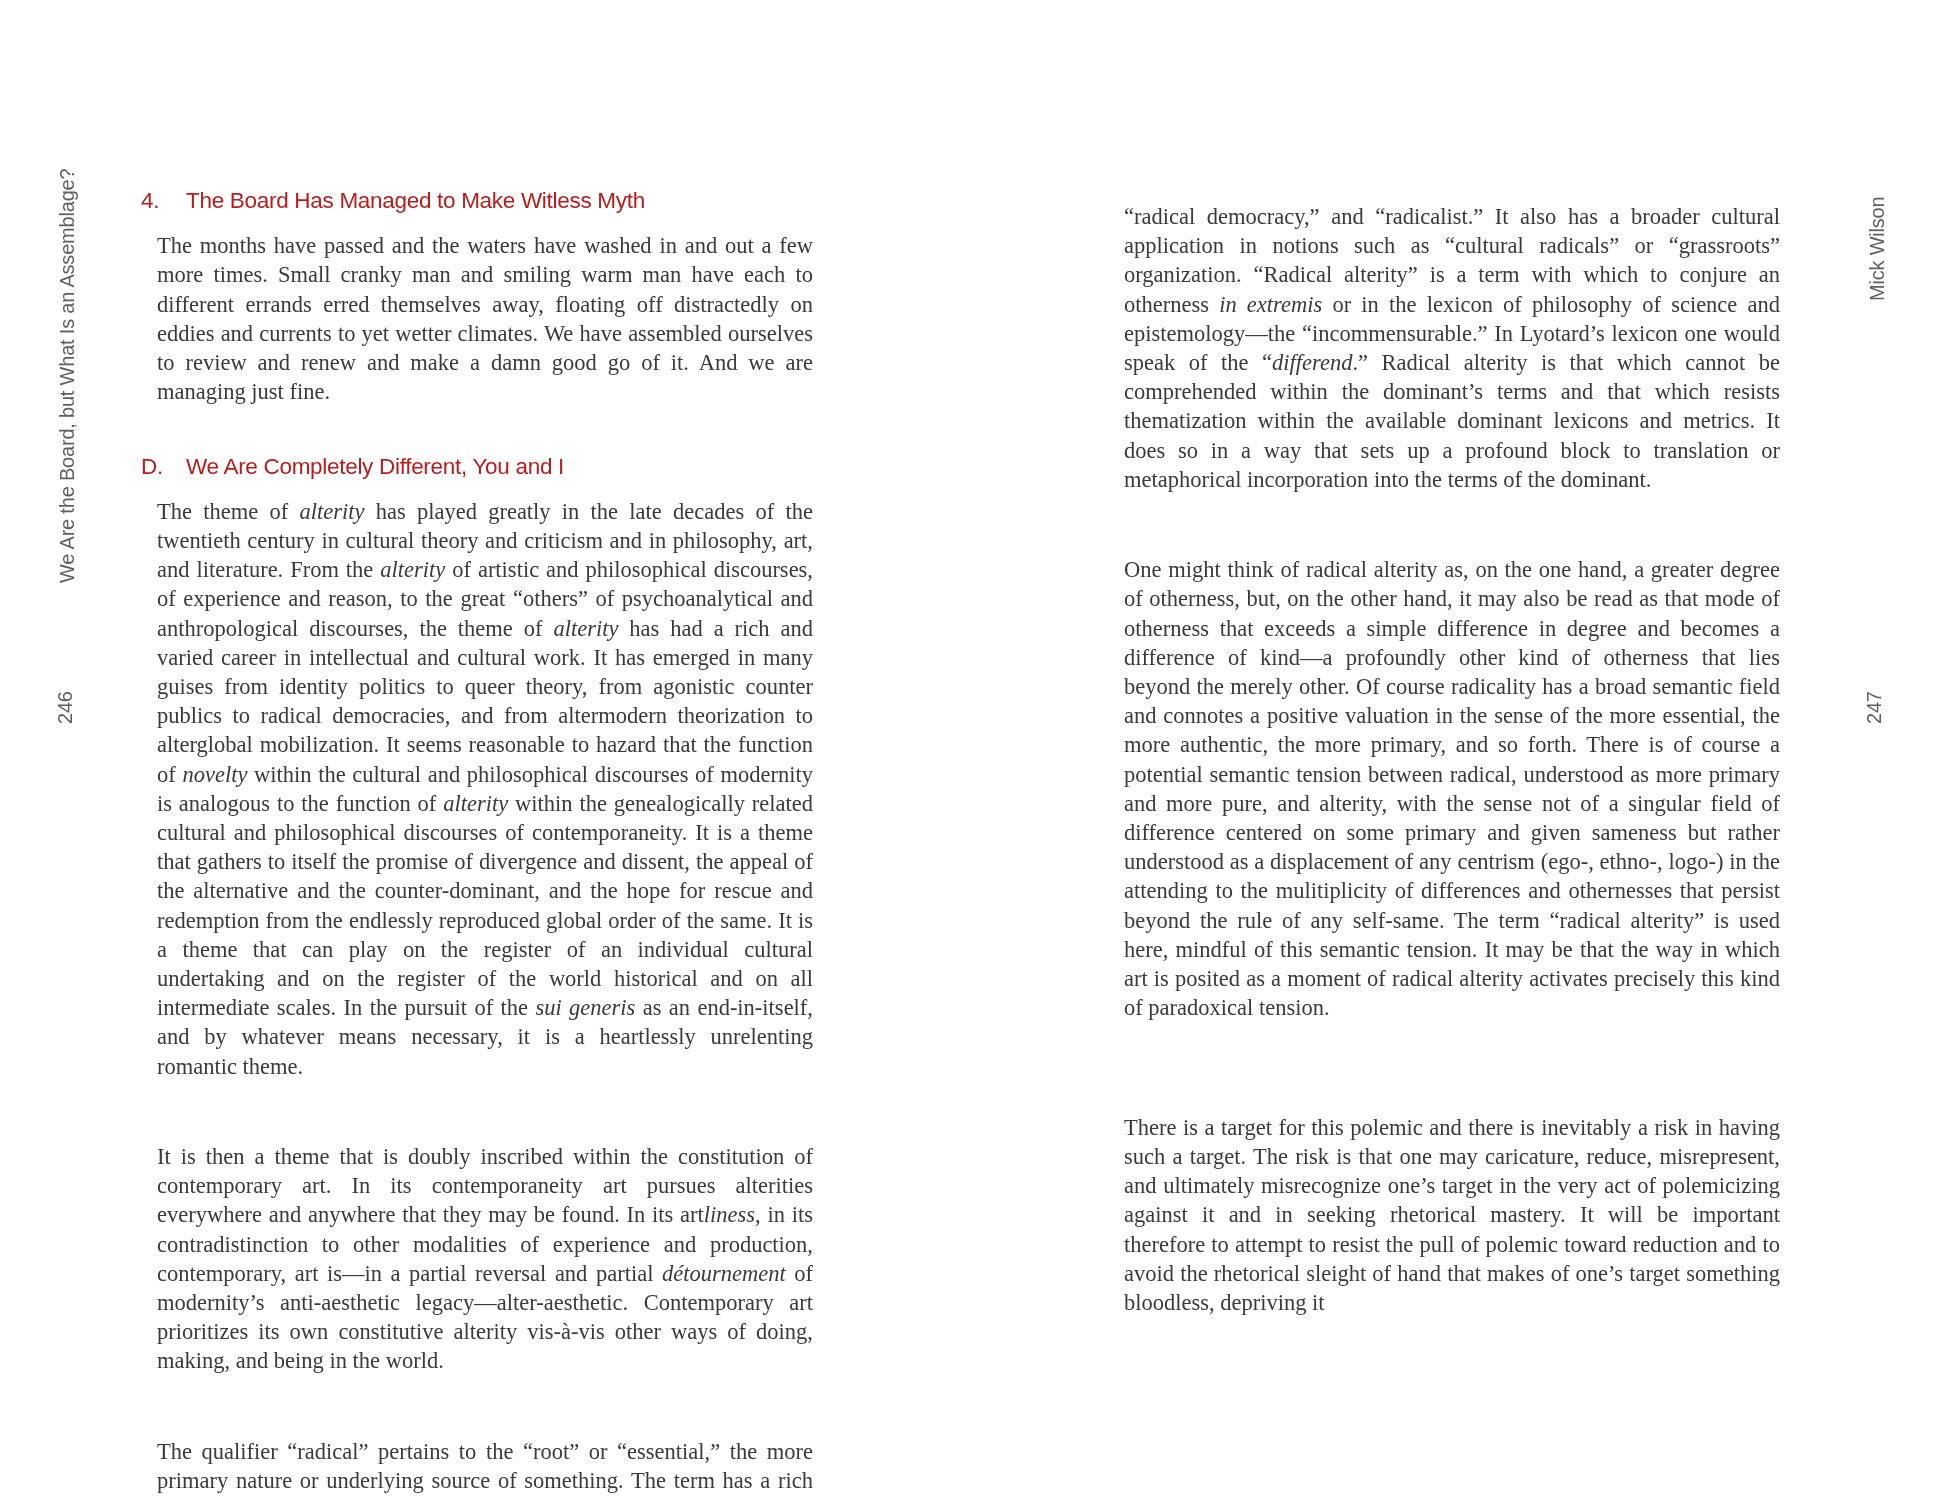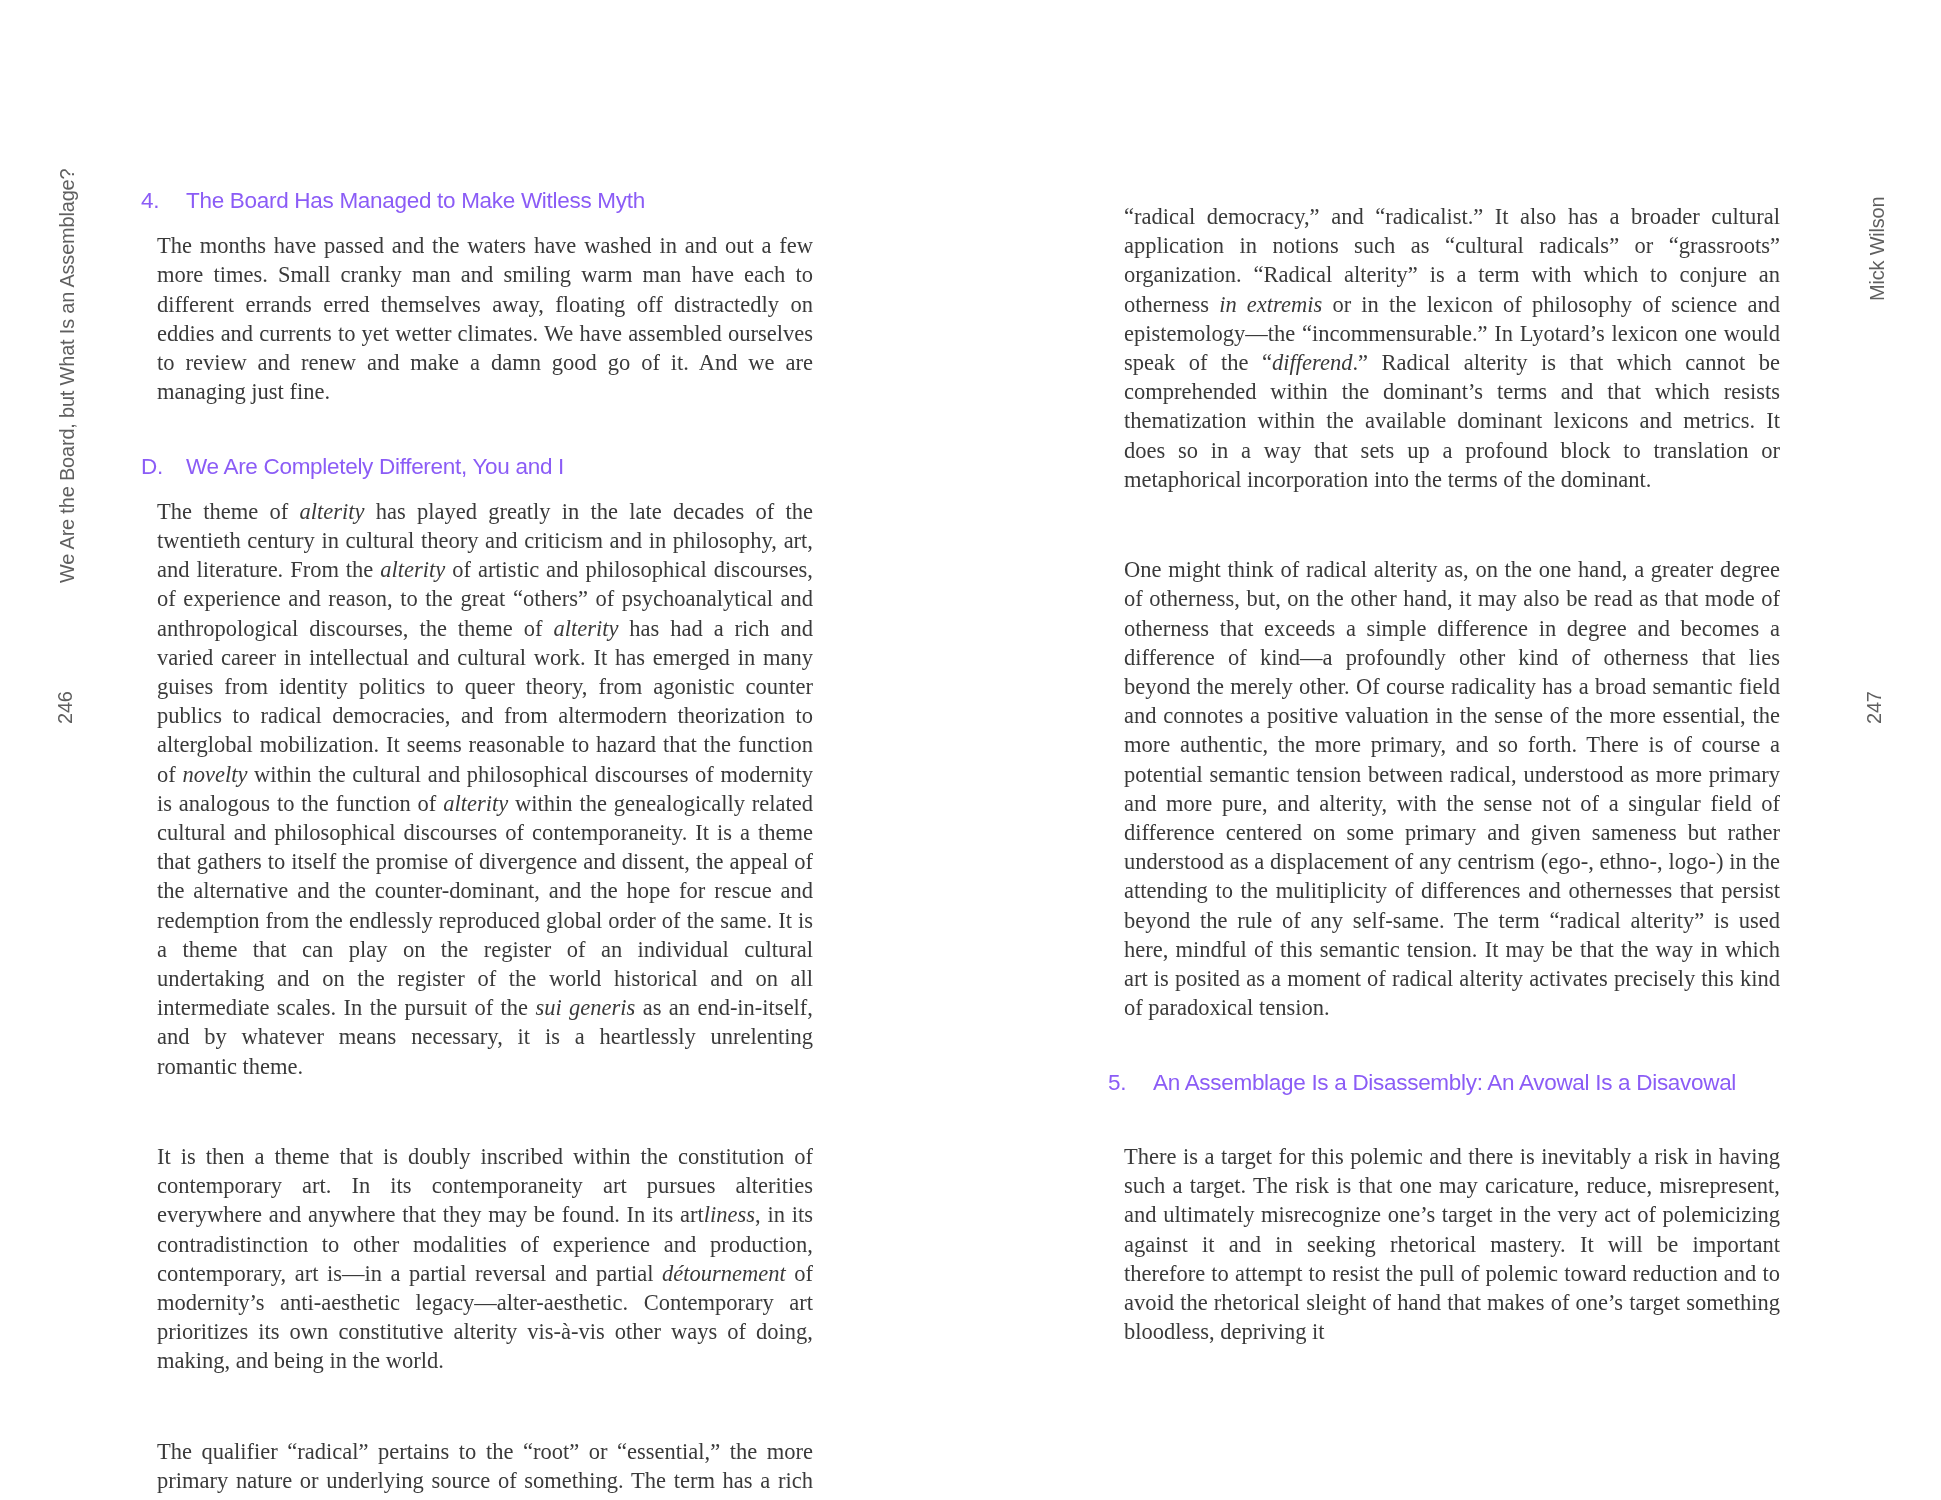--- a/index.html
+++ b/index.html
@@ -34,21 +34,21 @@
   .right-column { left: 1108px; }
 
   .blk-para {
     margin: 16px;
     padding: 0;
   }
   .blk-gap { height: 29.2px; }
 
   .blk-heading {
     font-family: "Liberation Sans", sans-serif;
-    color: #8b5cf6;
+    color: #b91c1c;
     font-size: 22.5px;
     line-height: 29.2px;
     letter-spacing: -0.3px;
     text-align: left;
   }
   .blk-heading .hnum {
     display: inline-block;
     min-width: 45px;
   }
 
@@ -87,21 +87,20 @@
       <p class="blk-para"><span>It is then a theme that is doubly inscribed within the constitution of contemporary art. In its contemporaneity art pursues alterities everywhere and anywhere that they may be found. In its art</span><i>liness</i><span>, in its contradistinction to other modalities of experience and production, contemporary, art is—in a partial reversal and partial </span><i>détournement</i><span> of modernity’s anti-aesthetic legacy—alter-aesthetic. Contemporary art prioritizes its own constitutive alterity vis-à-vis other ways of doing, making, and being in the world.</span></p>
       <div class="blk-gap"></div>
       <p class="blk-para"><span>The qualifier “radical” pertains to the “root” or “essential,” the more primary nature or underlying source of something. The term has a rich use in political nomenclature to designate the extreme experience or the purer strains of political tendencies—“radical feminism,” “the radical wing,”</span></p>
     </section>
 
   <section class="page-column right-column" id="right-blocks">
       <p class="blk-para"><span>“radical democracy,” and “radicalist.” It also has a broader cultural application in notions such as “cultural radicals” or “grassroots” organization. “Radical alterity” is a term with which to conjure an otherness </span><i>in extremis</i><span> or in the lexicon of philosophy of science and epistemology—the “incommensurable.” In Lyotard’s lexicon one would speak of the “</span><i>differend</i><span>.” Radical alterity is that which cannot be comprehended within the dominant’s terms and that which resists thematization within the available dominant lexicons and metrics. It does so in a way that sets up a profound block to translation or metaphorical incorporation into the terms of the dominant.</span></p>
       <div class="blk-gap"></div>
       <p class="blk-para"><span>One might think of radical alterity as, on the one hand, a greater degree of otherness, but, on the other hand, it may also be read as that mode of otherness that exceeds a simple difference in degree and becomes a difference of kind—a profoundly other kind of otherness that lies beyond the merely other. Of course radicality has a broad semantic field and connotes a positive valuation in the sense of the more essential, the more authentic, the more primary, and so forth. There is of course a potential semantic tension between radical, understood as more primary and more pure, and alterity, with the sense not of a singular field of difference centered on some primary and given sameness but rather understood as a displacement of any centrism (ego-, ethno-, logo-) in the attending to the mulitiplicity of differences and othernesses that persist beyond the rule of any self-same. The term “radical alterity” is used here, mindful of this semantic tension. It may be that the way in which art is posited as a moment of radical alterity activates precisely this kind of paradoxical tension.</span></p>
       <div class="blk-gap"></div>
-      <div class="blk-heading"><span class="hnum">5.</span><span class="htext">An Assemblage Is a Disassembly: An Avowal Is a Disavowal</span></div>
       <div class="blk-gap"></div>
       <p class="blk-para"><span>There is a target for this polemic and there is inevitably a risk in having such a target. The risk is that one may caricature, reduce, misrepresent, and ultimately misrecognize one’s target in the very act of polemicizing against it and in seeking rhetorical mastery. It will be important therefore to attempt to resist the pull of polemic toward reduction and to avoid the rhetorical sleight of hand that makes of one’s target something bloodless, depriving it</span></p>
     </section>
 
   <div class="rotated margin-title-right">Mick Wilson</div>
 
   <div class="rotated pagenum-right">247</div>
 
 </div>
 

